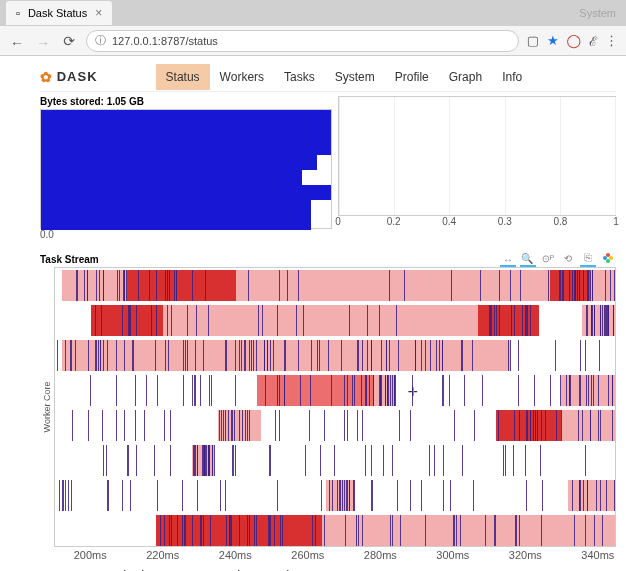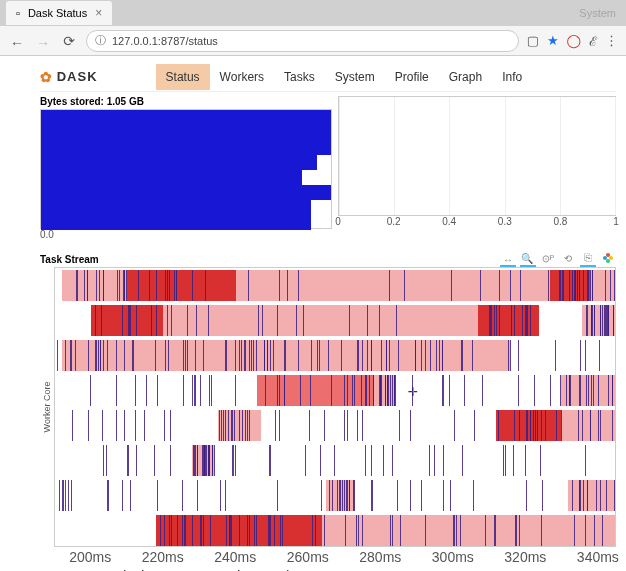--- a/index.html
+++ b/index.html
@@ -53,21 +53,21 @@
 .ylabel span { transform: rotate(-90deg); white-space: nowrap; font-size: 9px; color: #555; }
 .stream-plot { flex: 1; border: 1px solid #ccc; height: 280px; position: relative; background: #fff; overflow: hidden; margin-left: 0; }
 .lane { position: absolute; left: 0; right: 0; }
 .lane .blk { position: absolute; top: 2px; bottom: 2px; }
 .blk.r { background: #ec6e6e; }
 .blk.rd { background: #d83030; }
 .blk.pk { background: #f3afaf; }
 .blk.p { background: rgba(60,30,130,0.85); width: 1px; }
 .cursor-cross { position: absolute; font-size: 12px; color: #333; pointer-events: none; }
 
-.stream-xaxis { height: 16px; position: relative; font-size: 14px; color: #555; margin-left: 14px; }
+.stream-xaxis { height: 16px; position: relative; font-size: 11px; color: #555; margin-left: 14px; }
 .stream-xaxis .xt { position: absolute; top: 2px; transform: translateX(-50%); }
 
 .progress-line { font-size: 9px; font-weight: bold; color: #333; margin-top: 6px; margin-left: 14px; }
 </style>
 </head>
 <body>
 
 <div class="browser-chrome">
   <div class="tab-strip">
     <div class="tab">

